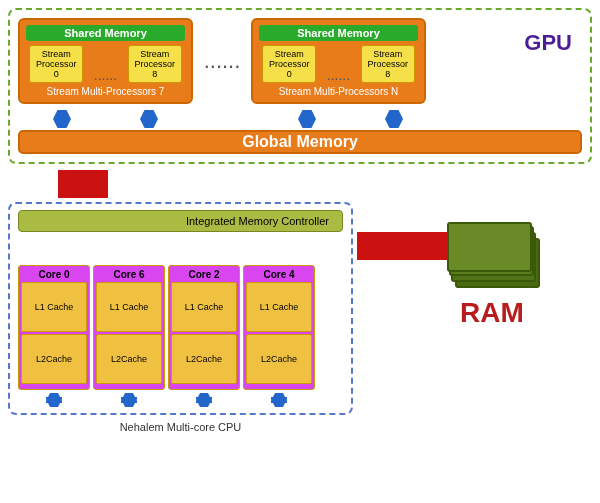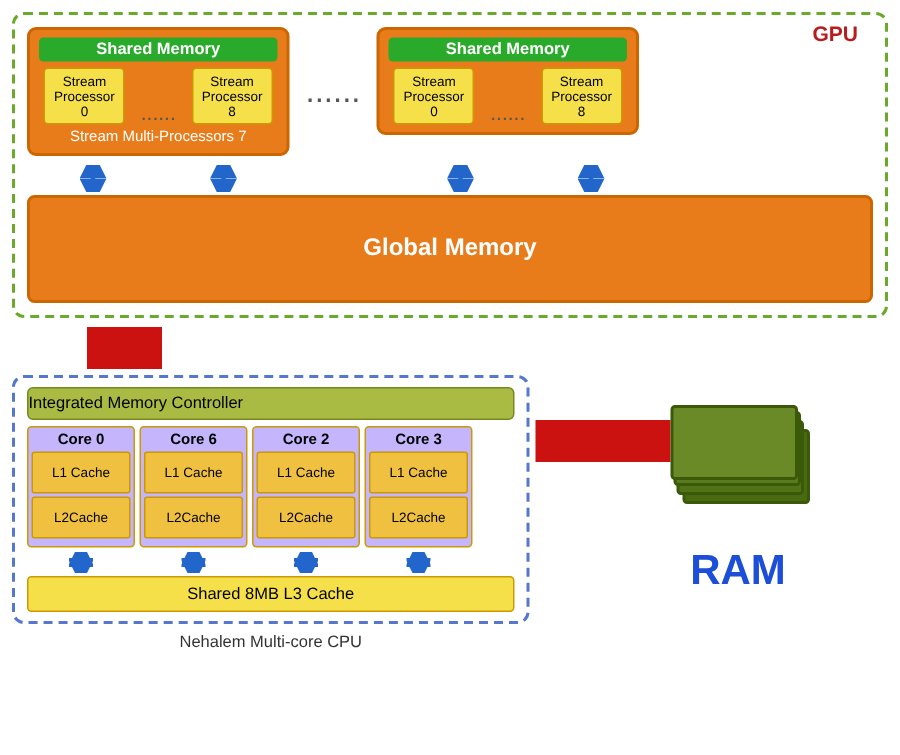--- a/index.html
+++ b/index.html
@@ -24,25 +24,25 @@
       border: 2px dashed #6aaa2a;
       border-radius: 8px;
       padding: 8px;
       position: relative;
       margin-bottom: 6px;
       background: transparent;
     }
 
     .gpu-label {
       position: absolute;
-      top: 4px;
+      top: 20px;
       right: 18px;
-      font-size: 14px;
-      font-weight: bold;
-      color: #b91c1c;
+      font-size: 22px;
+      font-weight: bold;
+      color: #4c1d95;
     }
 
     .gpu-top-row {
       display: flex;
       flex-direction: row;
       gap: 4px;
       align-items: flex-start;
       margin-bottom: 6px;
     }
 
@@ -107,21 +107,21 @@
 
     
     .global-memory {
       background: #e87b1a;
       border: 2px solid #cc6600;
       border-radius: 5px;
       text-align: center;
       font-size: 16px;
       font-weight: bold;
       color: white;
-      padding: 25px 0;
+      padding: 1px 0;
       margin-top: 2px;
       width: 100%;
     }
 
     
     .cpu-section {
       border: 2px dashed #5577cc;
       border-radius: 8px;
       padding: 6px 8px 4px 8px;
       position: relative;
@@ -147,57 +147,58 @@
       border-radius: 4px;
       padding: 4px 0;
       font-size: 13px;
       margin-bottom: 4px;
     }
 
     .imc {
       background: #aabb44;
       border: 1px solid #778822;
       border-radius: 4px;
-      text-align: left;
+      text-align: right;
       font-size: 11px;
-      padding: 4px 0;
+      padding: 4px 13px;
       margin-bottom: 4px;
     }
 
     .cores-row {
       display: flex;
       flex-direction: row;
       gap: 3px;
       margin-bottom: 3px;
     }
 
     .core-box {
-      background: #c4b5fd;
+      background: #d946ef;
       border: 1px solid #cc9900;
       border-radius: 3px;
       padding: 3px 2px;
       width: 72px;
       font-size: 10px;
+      margin-top: 29px;
     }
 
     .core-title {
       font-weight: bold;
       text-align: center;
       font-size: 10px;
       margin-bottom: 2px;
     }
 
     .cache-bar {
       background: #f0c040;
       border: 1px solid #cc9900;
       border-radius: 2px;
       text-align: center;
       font-size: 9px;
       margin-bottom: 2px;
-      padding: 8px 0;
+      padding: 19px 0;
     }
 
     .l3-cache {
       background: #f5e04a;
       border: 1px solid #cc9900;
       border-radius: 3px;
       text-align: center;
       font-size: 11px;
       padding: 5px 0;
       margin-bottom: 2px;
@@ -219,23 +220,23 @@
       background: #5a7a1a;
       border: 2px solid #3a5a0a;
       border-radius: 3px;
       width: 85px;
       height: 50px;
     }
 
     .ram-label {
       font-size: 28px;
       font-weight: bold;
-      color: #1d4ed8;
+      color: #b91c1c;
       text-align: left;
-      margin-top: 19px;
+      margin-top: 0;
     }
 
     .section-wrapper {
       display: flex;
       flex-direction: row;
       gap: 0px;
       align-items: flex-start;
       margin-top: 4px;
     }
 
@@ -272,20 +273,21 @@
 
       <div class="gpu-dots">......</div>
 
       <div class="smp-box">
         <div class="smp-title-bar">Shared Memory</div>
         <div class="smp-inner">
           <div class="stream-proc">Stream<br>Processor<br>0</div>
           <span class="dots-center">......</span>
           <div class="stream-proc">Stream<br>Processor<br>8</div>
         </div>
+        <div class="smp-label">Stream Multi-Processors N</div>
       </div>
     </div>
 
     <div style="display:flex; flex-direction:row; gap:10px; margin-bottom:2px; align-items:flex-end;">
       <div style="width:175px; display:flex; justify-content:space-around;">
         <svg width="20" height="18" class="svg-arrow">
           <defs>
               <marker id="ah1" markerWidth="6" markerHeight="6" refX="3" refY="3" orient="auto">
                 <path d="M0,0 L6,3 L0,6 Z" fill="#2266cc"></path>
               </marker>
@@ -348,21 +350,21 @@
             <div class="core-title">Core 6</div>
             <div class="cache-bar">L1 Cache</div>
             <div class="cache-bar">L2Cache</div>
           </div>
           <div class="core-box">
             <div class="core-title">Core 2</div>
             <div class="cache-bar">L1 Cache</div>
             <div class="cache-bar">L2Cache</div>
           </div>
           <div class="core-box">
-            <div class="core-title">Core 3</div>
+            <div class="core-title">Core 4</div>
             <div class="cache-bar">L1 Cache</div>
             <div class="cache-bar">L2Cache</div>
           </div>
         </div>
 
         
         <div style="display:flex; flex-direction:row; gap:3px; margin-bottom:2px;">
           <div style="width:72px; display:flex; justify-content:space-around;">
             <svg width="16" height="14">
               <defs>
@@ -387,21 +389,20 @@
             </svg>
           </div>
           <div style="width:72px; display:flex; justify-content:space-around;">
             <svg width="16" height="14">
               <line x1="8" y1="1" x2="8" y2="13" stroke="#2266cc" stroke-width="3" marker-end="url(#ba1)" marker-start="url(#ba1b)"></line>
             </svg>
           </div>
         </div>
 
         
-        <div class="l3-cache">Shared 8MB L3 Cache</div>
 
       </div>
       <div class="cpu-label">Nehalem Multi-core CPU</div>
     </div>
 
     <div class="horizontal-arrow">
       <svg width="90" height="28">
         <defs>
           <marker id="rh1" markerWidth="10" markerHeight="8" refX="5" refY="4" orient="auto">
             <path d="M0,0 L10,4 L0,8 Z" fill="#cc1111"></path>

